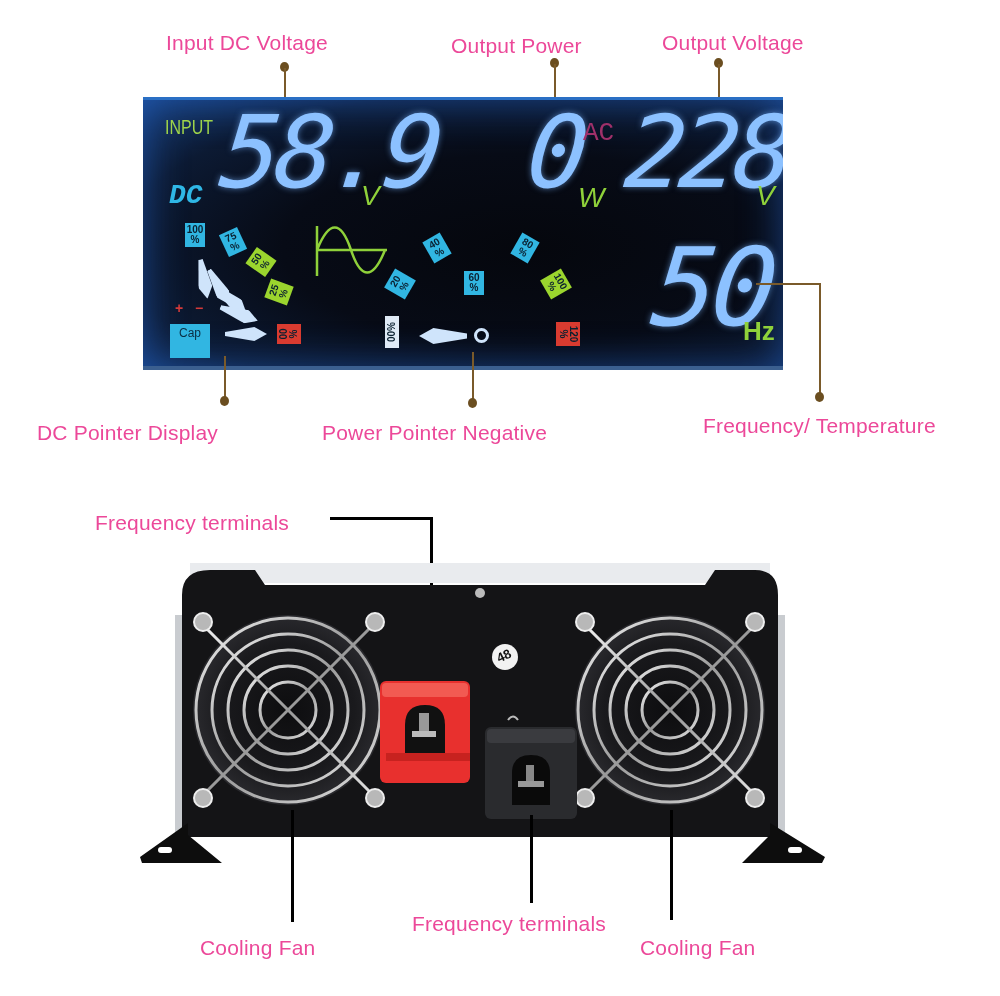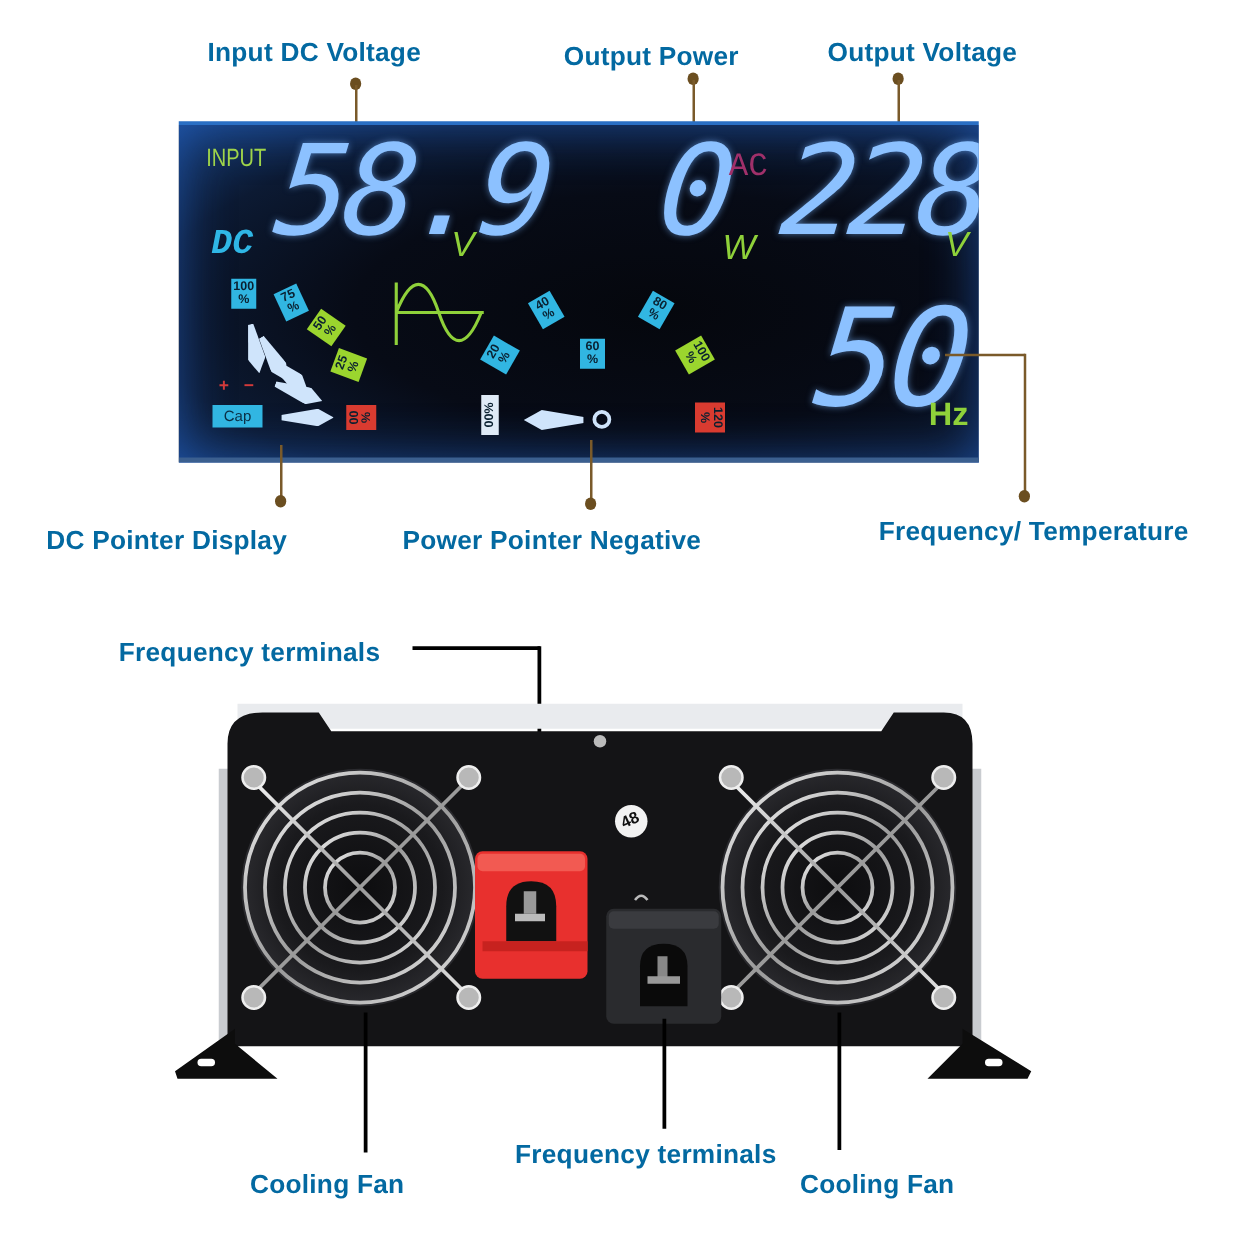--- a/index.html
+++ b/index.html
@@ -1,19 +1,19 @@
 <!DOCTYPE html>
 <html><head>
 <meta charset="utf-8">
 <style>
   html, body { margin:0; padding:0; background:#ffffff; }
   body { width:1000px; height:996px; position:relative; overflow:hidden;
          font-family:"Liberation Sans", "DejaVu Sans", sans-serif; }
   .abs { position:absolute; }
-  .label { position:absolute; font-weight:bold; color:#0369a1; font-size:21px; white-space:nowrap; letter-spacing:0.2px; }
+  .label { position:absolute; font-weight:normal; color:#ec4899; font-size:21px; white-space:nowrap; letter-spacing:0.2px; }
   .lead-brown { position:absolute; background:#7a5a2a; }
   .dot-brown { position:absolute; width:9px; height:10px; border-radius:50%; background:#6b4e20; }
   .lead-black { position:absolute; background:#000; }
 
   
   .lcd { position:absolute; left:143px; top:97px; width:640px; height:270px;
          background: radial-gradient(ellipse at 60% 55%, #05070d 0%, #070b16 45%, #0c1a33 75%, #163b73 100%);
          border-top:3px solid #2a6fc4; box-shadow: inset 0 0 40px rgba(40,110,220,0.55); overflow:hidden; }
   .lcd-bottom { position:absolute; left:0; right:0; bottom:0; height:4px; background:#3b5f8f; }
   .seg { position:absolute; color:#8cc1ff; font-family:"DejaVu Sans Mono", monospace; font-style:italic;
@@ -69,21 +69,21 @@
   <div class="tag red" style="left:136px;top:222px;width:18px;transform:rotate(-90deg);"><span>00</span><br><span>%</span></div>
 
   <div class="needle" style="left:41px;top:172px;width:40px;height:14px;transform:rotate(-100deg);"></div>
   <div class="needle" style="left:56px;top:180px;width:40px;height:14px;transform:rotate(-120deg);"></div>
   <div class="needle" style="left:68px;top:193px;width:40px;height:14px;transform:rotate(-140deg);"></div>
   <div class="needle" style="left:76px;top:207px;width:40px;height:14px;transform:rotate(-160deg);"></div>
   <div class="needle" style="left:82px;top:227px;width:42px;height:14px;transform:rotate(180deg);"></div>
 
   <div class="abs" style="left:32px;top:200px;color:#d33a3a;font-weight:bold;font-size:14px;">+</div>
   <div class="abs" style="left:52px;top:200px;color:#d33a3a;font-weight:bold;font-size:14px;">−</div>
-  <div class="abs" style="left:27px;top:224px;width:40px;height:18px;background:#31b6e2;color:#0a2e44;font-size:12px;text-align:center;line-height:18px;font-family:'Liberation Sans',sans-serif;">
+  <div class="abs" style="left:27px;top:224px;width:40px;height:34px;background:#31b6e2;color:#0a2e44;font-size:12px;text-align:center;line-height:18px;font-family:'Liberation Sans',sans-serif;">
     <span>Cap</span>
   </div>
 
   <div class="tag white" style="left:233px;top:225px;width:30px;transform:rotate(-90deg);"><span>00</span><span>%</span></div>
   <div class="tag cyan" style="left:246px;top:172px;width:20px;transform:rotate(-60deg);"><span>20</span><br><span>%</span></div>
   <div class="tag cyan" style="left:284px;top:136px;width:18px;transform:rotate(-30deg);"><span>40</span><br><span>%</span></div>
   <div class="tag cyan" style="left:321px;top:124px;width:18px;margin-top:47px;"><span>60</span><br><span>%</span></div>
   <div class="tag cyan" style="left:372px;top:136px;width:18px;transform:rotate(30deg);"><span>80</span><br><span>%</span></div>
   <div class="tag green" style="left:402px;top:172px;width:20px;transform:rotate(60deg);"><span>100</span><br><span>%</span></div>
   <div class="tag red" style="left:413px;top:222px;width:22px;transform:rotate(90deg);"><span>120</span><br><span>%</span></div>

